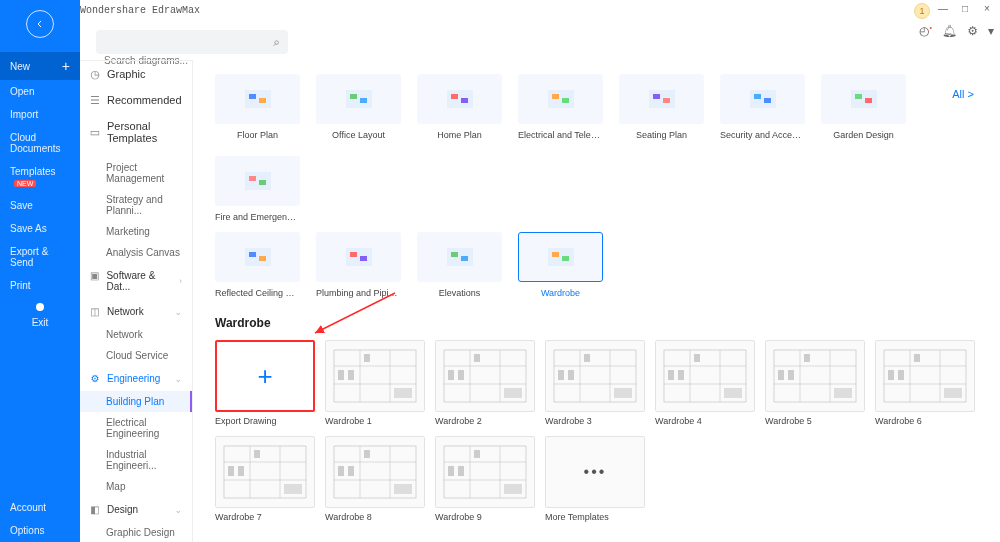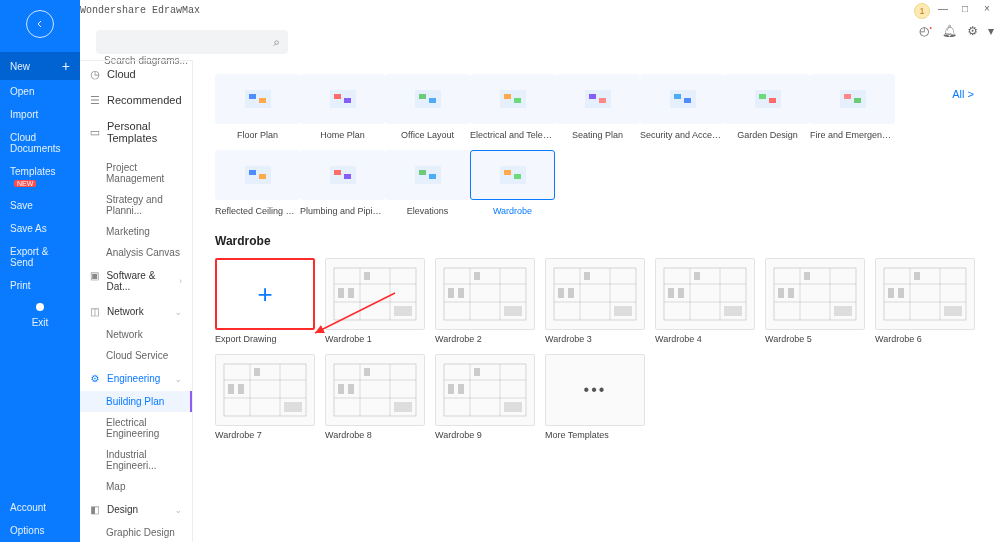--- a/index.html
+++ b/index.html
@@ -34,21 +34,21 @@
   .sb-row .ic { width:10px;height:10px;display:inline-flex;align-items:center;justify-content:center;color:#888;}
   .sb-row.expand { justify-content:space-between;}
   .sb-row .chev { color:#bbb; font-size:9px;}
   .sb-sub { padding:5px 10px 5px 26px; font-size:10px; color:#666; cursor:pointer;}
   .sb-sub.active { color:#0a7bff; background:#eef5ff; border-right:2px solid #8b5cf6;}
   .sb-row.eng { color:#0a7bff; }
   .sb-row.eng .ic{color:#0a7bff;}
 
   .main { position:absolute; left:193px; top:60px; right:0; bottom:0; padding:14px 18px 10px 22px; overflow:hidden;}
   .all-link { position:absolute; right:26px; top:4px; color:#0a7bff; font-size:11px; cursor:pointer;margin-top:24px;}
-  .cat-grid { display:flex; flex-wrap:wrap; gap:0; margin-bottom:18px;}
+  .cat-grid { display:flex; flex-wrap:wrap; gap:16px; margin-bottom:18px;}
   .cat-card { width:85px; display:flex;flex-direction:column;align-items:center;cursor:pointer;}
   .cat-thumb { width:85px; height:50px; background:#f4f8fe; border-radius:3px; display:flex;align-items:center;justify-content:center;margin-bottom:6px;border:1px solid transparent;}
   .cat-card.selected .cat-thumb { border:1.5px solid #0a7bff;}
   .cat-card.selected .cat-label{color:#0a7bff;}
   .cat-label { font-size:9px; color:#444; text-align:center; max-width:85px; white-space:nowrap; overflow:hidden; text-overflow:ellipsis;}
   .cat-ic { width:30px;height:24px;display:flex;align-items:center;justify-content:center;}
 
   .section-title { font-size:12px; font-weight:600; margin:8px 0 10px; color:#222;}
   .tmpl-grid { display:flex; flex-wrap:wrap; gap:10px;}
   .tmpl-card { width:100px; cursor:pointer;}
@@ -112,21 +112,21 @@
 </div>
 
 <div class="search-row">
   <input placeholder="Search diagrams..." style="">
   <span class="mag">⌕</span>
 </div>
 
 <div class="sidebar2">
   <div class="sb-row top">
       <span class="ic">◷</span>
-      <span>Cloud</span>
+      <span>Graphic</span>
     </div>
   <div class="sb-row top">
       <span class="ic">☰</span>
       <span>Recommended</span>
     </div>
   <div class="sb-row top">
       <span class="ic">▭</span>
       <span>Personal Templates</span>
     </div>
   <div style="height:6px"></div>
@@ -186,38 +186,38 @@
             </svg>
           </span>
         </div>
          <div class="cat-label">Floor Plan</div>
        </div>
       <div class="cat-card">
          <div class="cat-thumb">
           <span class="cat-ic">
             <svg width="30" height="22">
               <rect x="2" y="2" width="26" height="18" fill="#e6effc"></rect>
+              <rect x="6" y="6" width="7" height="5" fill="#6bcB77"></rect>
+              <rect x="16" y="10" width="7" height="5" fill="#4dabf7"></rect>
+            </svg>
+          </span>
+        </div>
+         <div class="cat-label">Office Layout</div>
+       </div>
+      <div class="cat-card">
+         <div class="cat-thumb">
+          <span class="cat-ic">
+            <svg width="30" height="22">
+              <rect x="2" y="2" width="26" height="18" fill="#e6effc"></rect>
               <rect x="6" y="6" width="7" height="5" fill="#ff6b6b"></rect>
               <rect x="16" y="10" width="7" height="5" fill="#845ef7"></rect>
             </svg>
           </span>
         </div>
          <div class="cat-label">Home Plan</div>
-       </div>
-      <div class="cat-card">
-         <div class="cat-thumb">
-          <span class="cat-ic">
-            <svg width="30" height="22">
-              <rect x="2" y="2" width="26" height="18" fill="#e6effc"></rect>
-              <rect x="6" y="6" width="7" height="5" fill="#6bcB77"></rect>
-              <rect x="16" y="10" width="7" height="5" fill="#4dabf7"></rect>
-            </svg>
-          </span>
-        </div>
-         <div class="cat-label">Office Layout</div>
        </div>
       <div class="cat-card">
          <div class="cat-thumb">
           <span class="cat-ic">
             <svg width="30" height="22">
               <rect x="2" y="2" width="26" height="18" fill="#e6effc"></rect>
               <rect x="6" y="6" width="7" height="5" fill="#ffa94d"></rect>
               <rect x="16" y="10" width="7" height="5" fill="#69db7c"></rect>
             </svg>
           </span>

